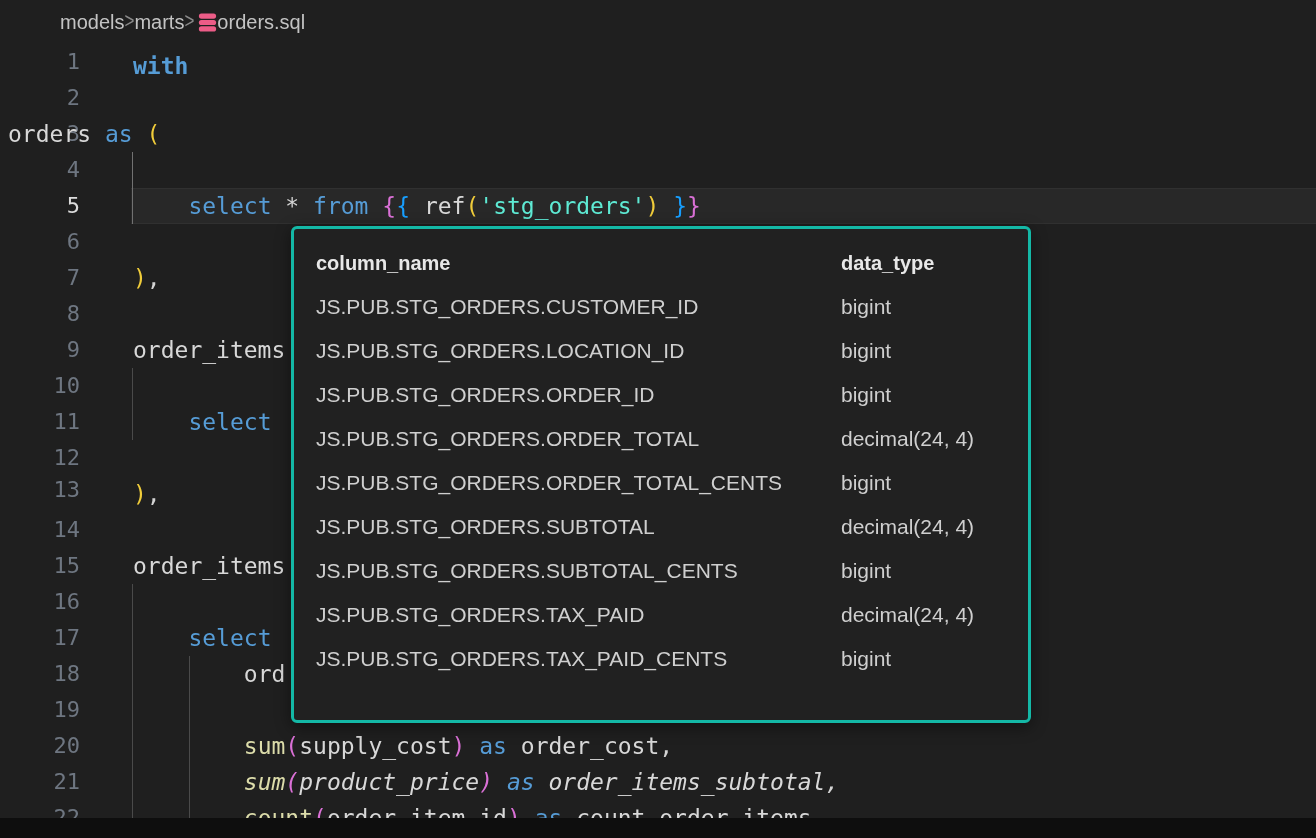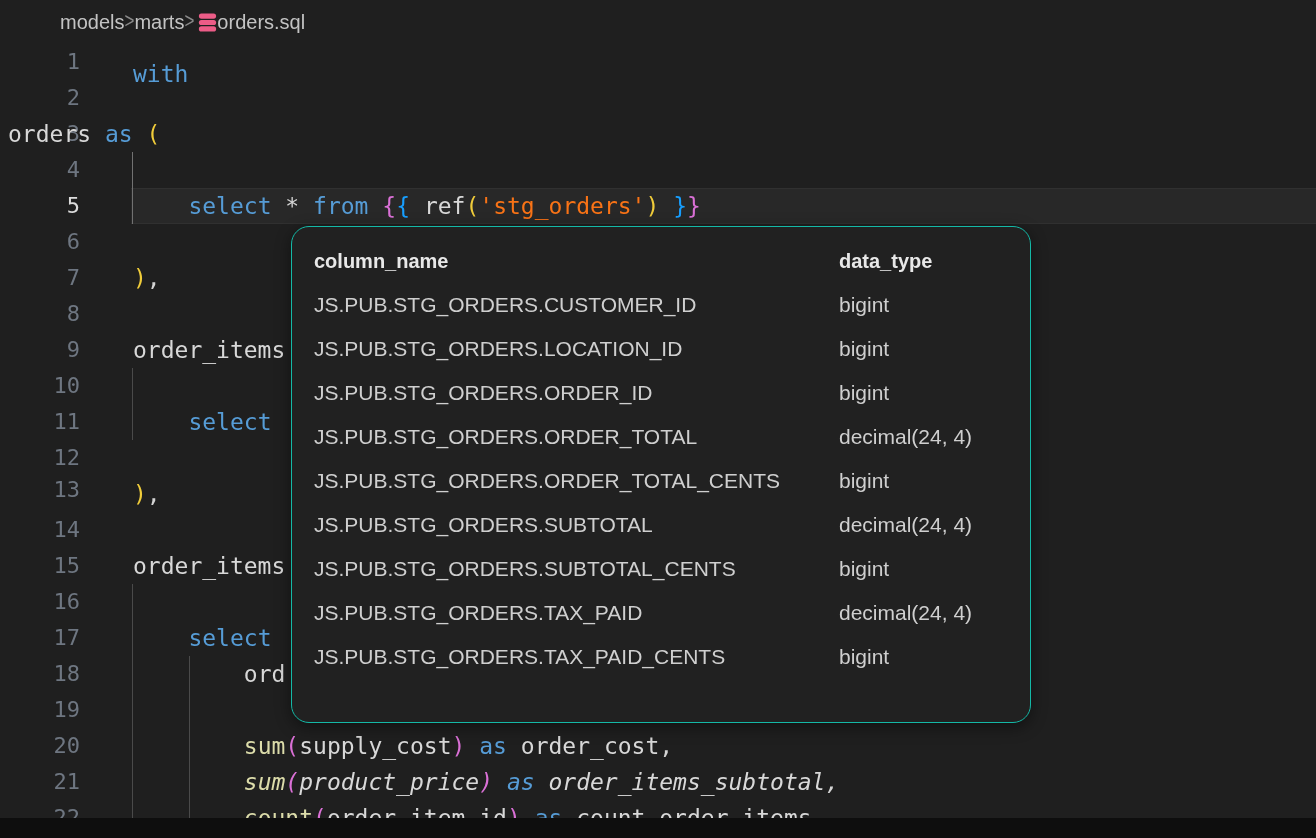--- a/index.html
+++ b/index.html
@@ -37,28 +37,28 @@
   .gnum.active{color:#dcdcdc;}
   .cline{
     position:absolute;left:0;width:100%;height:36px;line-height:36px;
     padding-left:133px;box-sizing:border-box;white-space:pre;z-index:3;
     font-family:"DejaVu Sans Mono",monospace;font-size:23px;
   }
   .tk-kw{color:#569cd6}
   .tk-id{color:#d8d8d8}
   .tk-pl{color:#d4d4d4}
   .tk-fn{color:#dcdcaa}
-  .tk-str{color:#f97316}
+  .tk-str{color:#5eead4}
   .tk-b1{color:#f0cc3a}
   .tk-b2{color:#da70d6}
   .tk-b3{color:#179fff}
   
   #popup{
     position:absolute;left:291px;top:226px;width:740px;height:497px;
-    background:#212121;border:1px solid #14b8a6;border-radius:18px;
+    background:#212121;border:3px solid #14b8a6;border-radius:6px;
     box-sizing:border-box;padding-top:12px;z-index:5;
     box-shadow:0 4px 16px rgba(0,0,0,0.45);overflow:hidden;
   }
   .prow{
     display:grid;grid-template-columns:525px 1fr;align-items:center;
     height:44px;padding-left:22px;font-size:21px;color:#cfcfcf;
     white-space:nowrap;
   }
   .phead{font-weight:bold;color:#e8e8e8;font-size:20px;}
   
@@ -109,21 +109,21 @@
       <div class="gnum" style="top: 548px;">15</div>
       <div class="gnum" style="top: 584px;">16</div>
       <div class="gnum" style="top: 620px;">17</div>
       <div class="gnum" style="top: 656px;">18</div>
       <div class="gnum" style="top: 692px;">19</div>
       <div class="gnum" style="top: 728px;">20</div>
       <div class="gnum" style="top: 764px;">21</div>
       <div class="gnum" style="top: 800px;">22</div>
     </div>
   <div id="code-layer">
-      <div class="cline" style="top: 56px;"><span class="tk-kw">with</span></div>
+      <div class="cline" style="top: 48px; font-weight: bold;"><span class="tk-kw">with</span></div>
       <div class="cline" style="top: 80px;"></div>
       <div class="cline" style="top: 116px; padding-left: 8px;"><span class="tk-id">orders</span><span class="tk-pl"> </span><span class="tk-kw">as</span><span class="tk-pl"> </span><span class="tk-b1">(</span></div>
       <div class="cline" style="top: 152px;"></div>
       <div class="cline" style="top: 188px;"><span class="tk-pl">    </span><span class="tk-kw">select</span><span class="tk-pl"> </span><span class="tk-pl">*</span><span class="tk-pl"> </span><span class="tk-kw">from</span><span class="tk-pl"> </span><span class="tk-b2">{</span><span class="tk-b3">{</span><span class="tk-pl"> </span><span class="tk-id">ref</span><span class="tk-b1">(</span><span class="tk-str">'stg_orders'</span><span class="tk-b1">)</span><span class="tk-pl"> </span><span class="tk-b3">}</span><span class="tk-b2">}</span></div>
       <div class="cline" style="top: 224px;"></div>
       <div class="cline" style="top: 260px;"><span class="tk-b1">)</span><span class="tk-pl">,</span></div>
       <div class="cline" style="top: 296px;"></div>
       <div class="cline" style="top: 332px;"><span class="tk-id">order_items</span></div>
       <div class="cline" style="top: 368px;"></div>
       <div class="cline" style="top: 404px;"><span class="tk-pl">    </span><span class="tk-kw">select</span></div>

